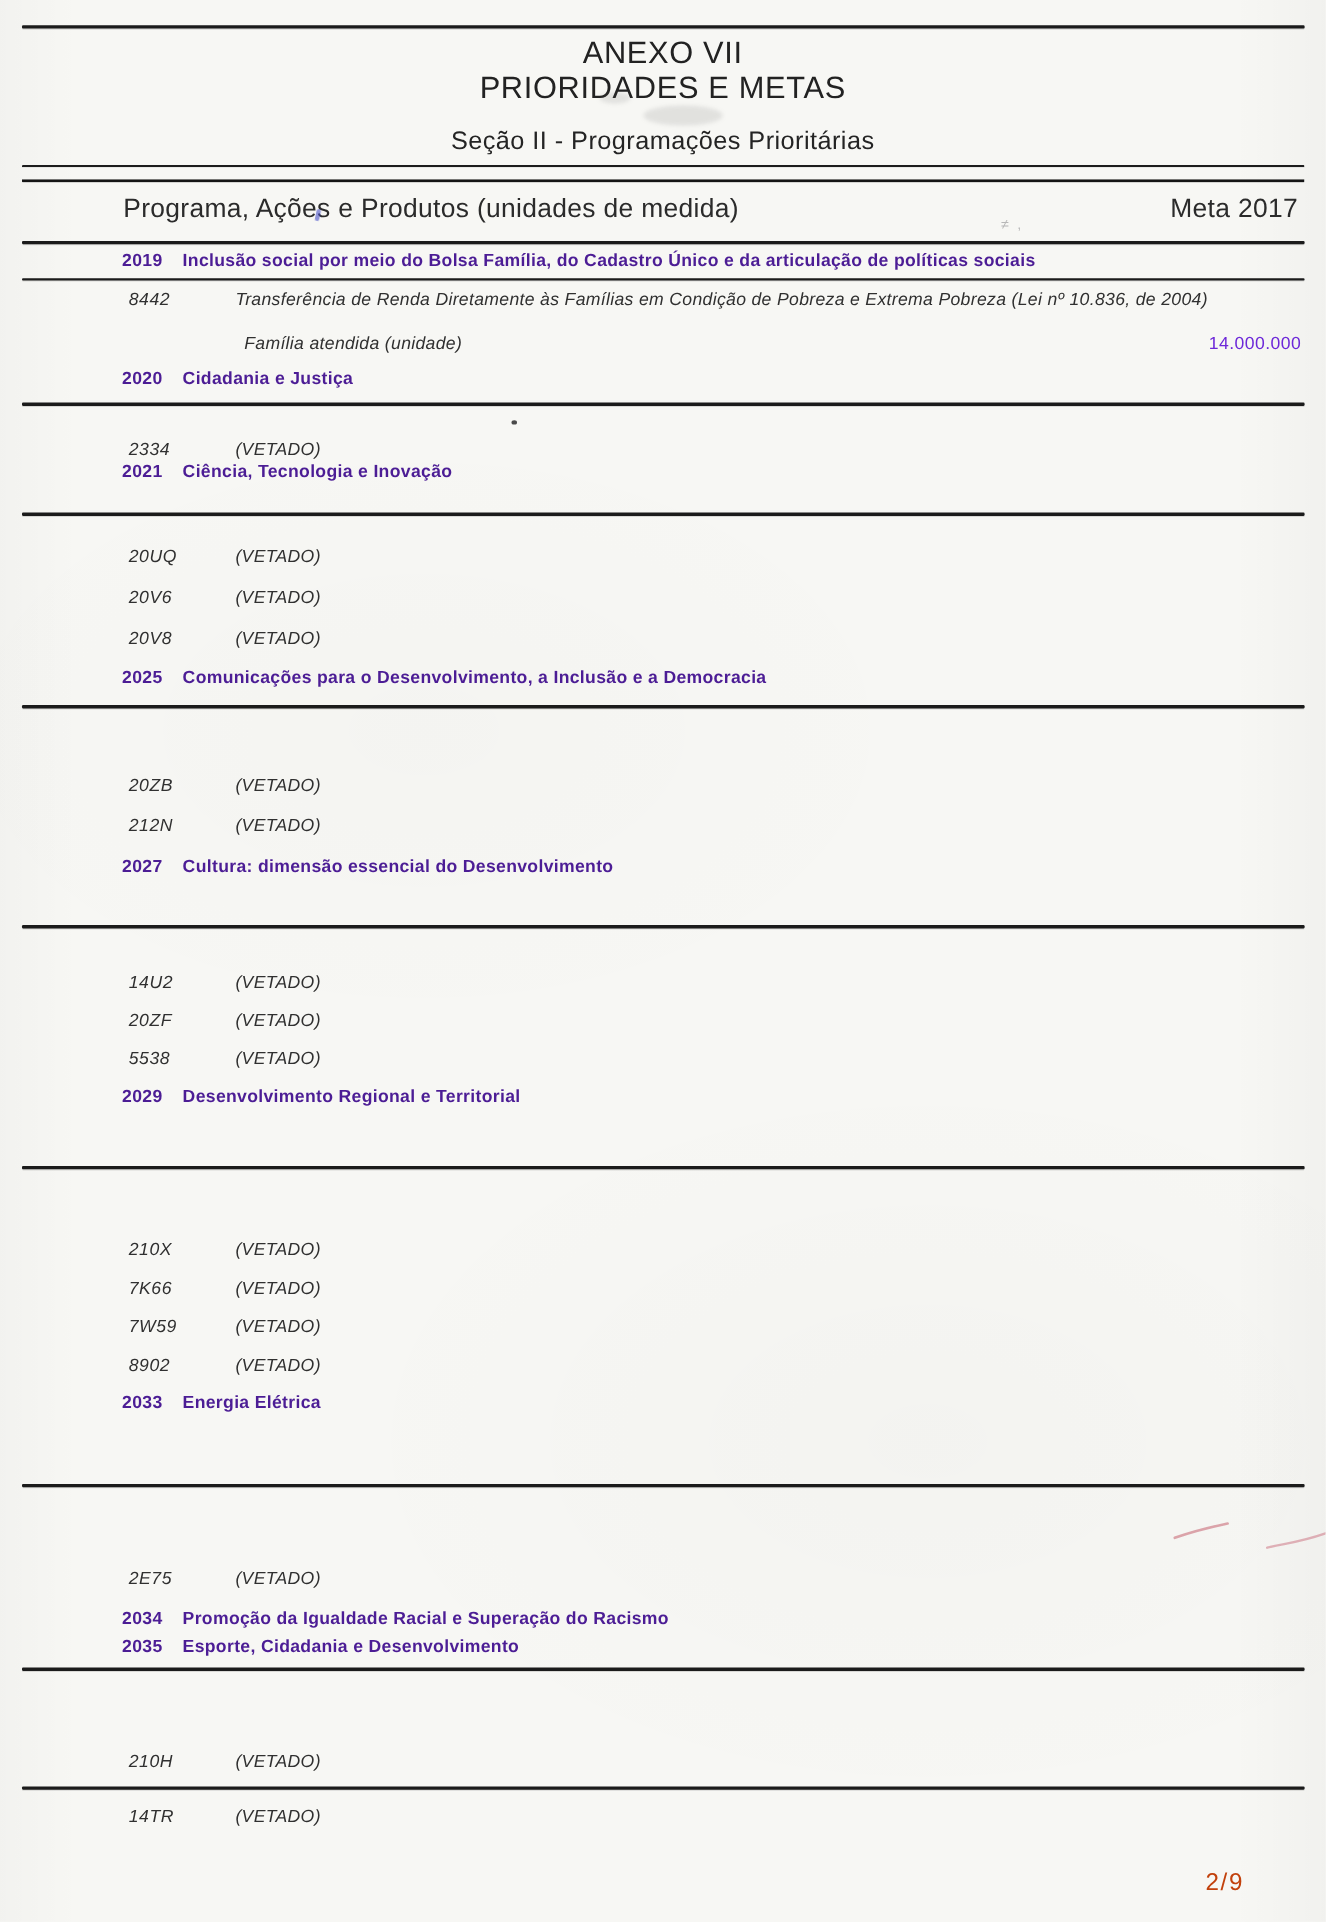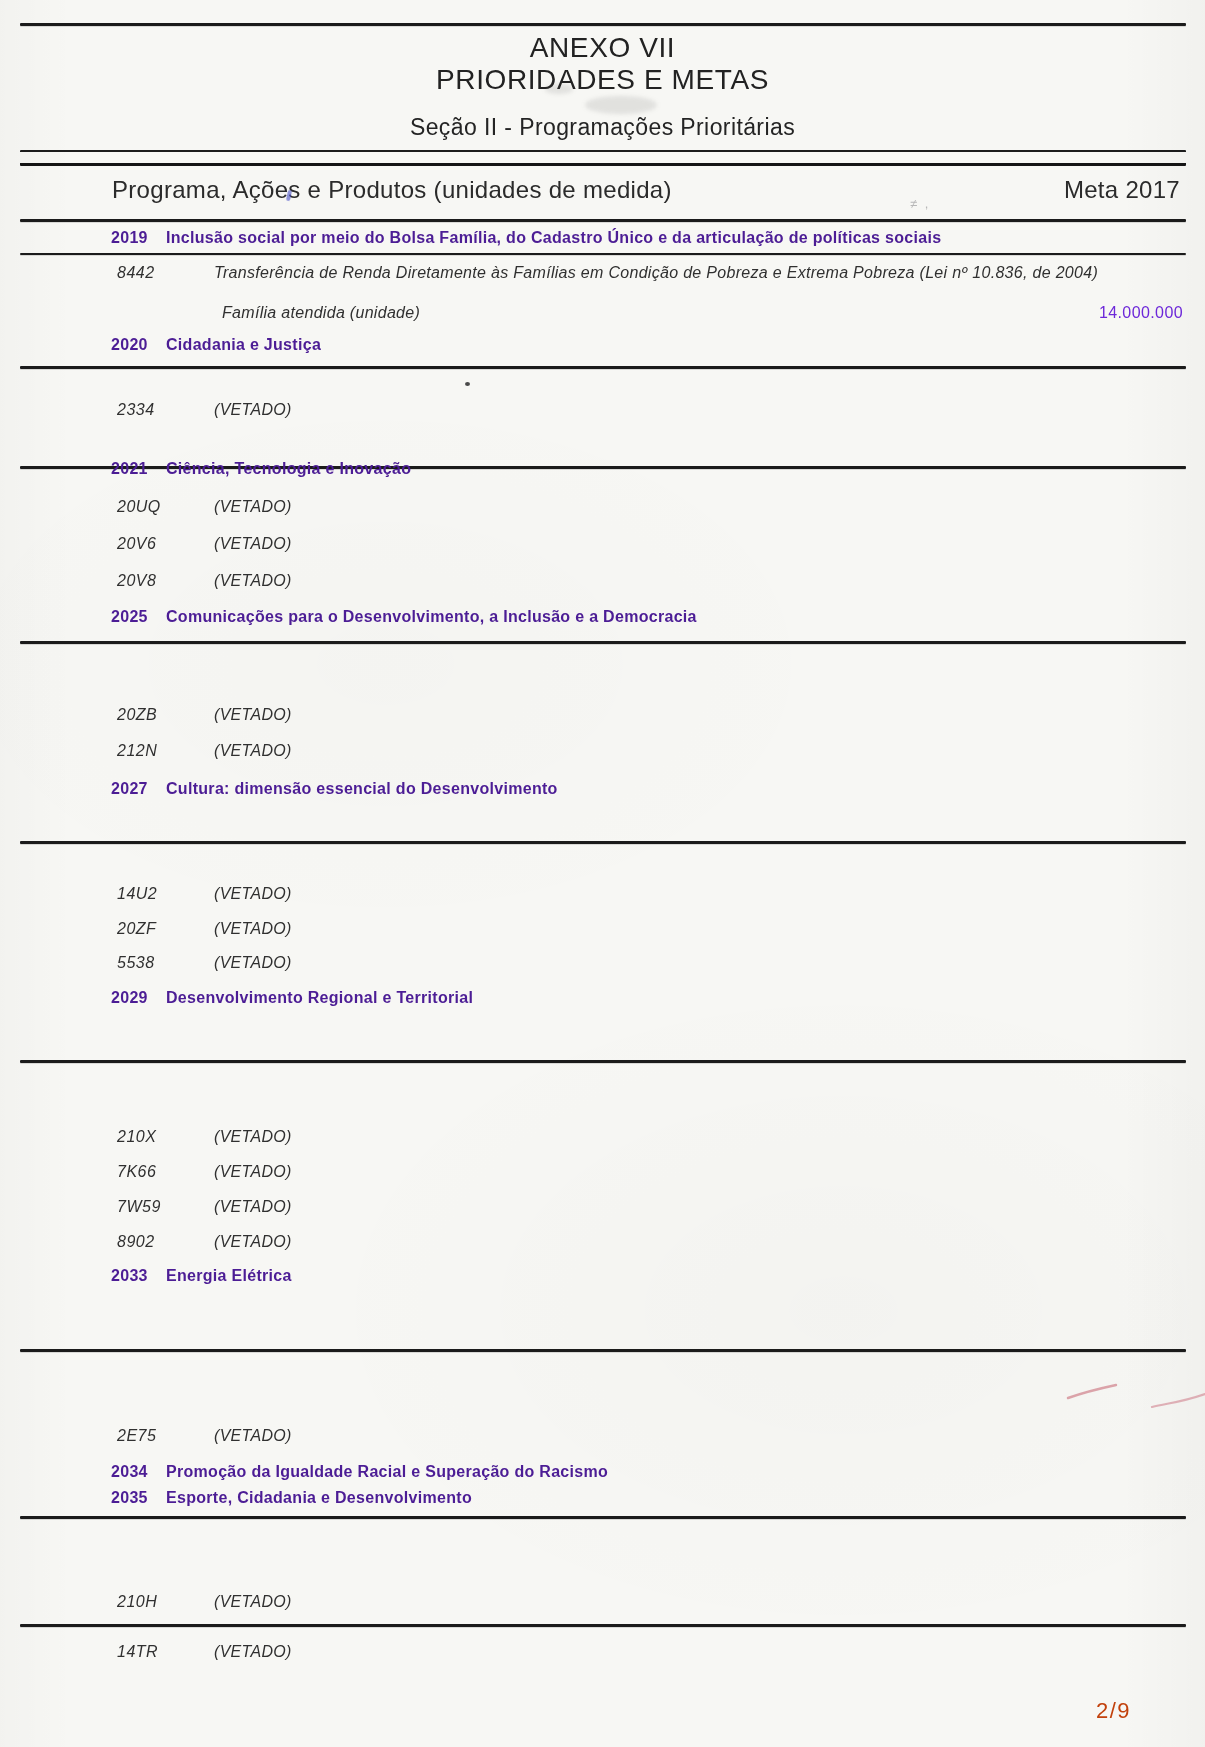--- a/index.html
+++ b/index.html
@@ -76,21 +76,21 @@
       <span class="value">14.000.000</span>
     </div>
     <div class="row program" style="top: 335px;">
       <span class="code">2020</span>
       <span class="text">Cidadania e Justiça</span>
     </div>
     <div class="row action" style="top: 400px;">
       <span class="code">2334</span>
       <span class="text">(VETADO)</span>
     </div>
-    <div class="row program" style="top: 459px;">
+    <div class="row program" style="top: 420px;">
       <span class="code">2021</span>
       <span class="text">Ciência, Tecnologia e Inovação</span>
     </div>
     <div class="row action" style="top: 497px;">
       <span class="code">20UQ</span>
       <span class="text">(VETADO)</span>
     </div>
     <div class="row action" style="top: 534px;">
       <span class="code">20V6</span>
       <span class="text">(VETADO)</span>

